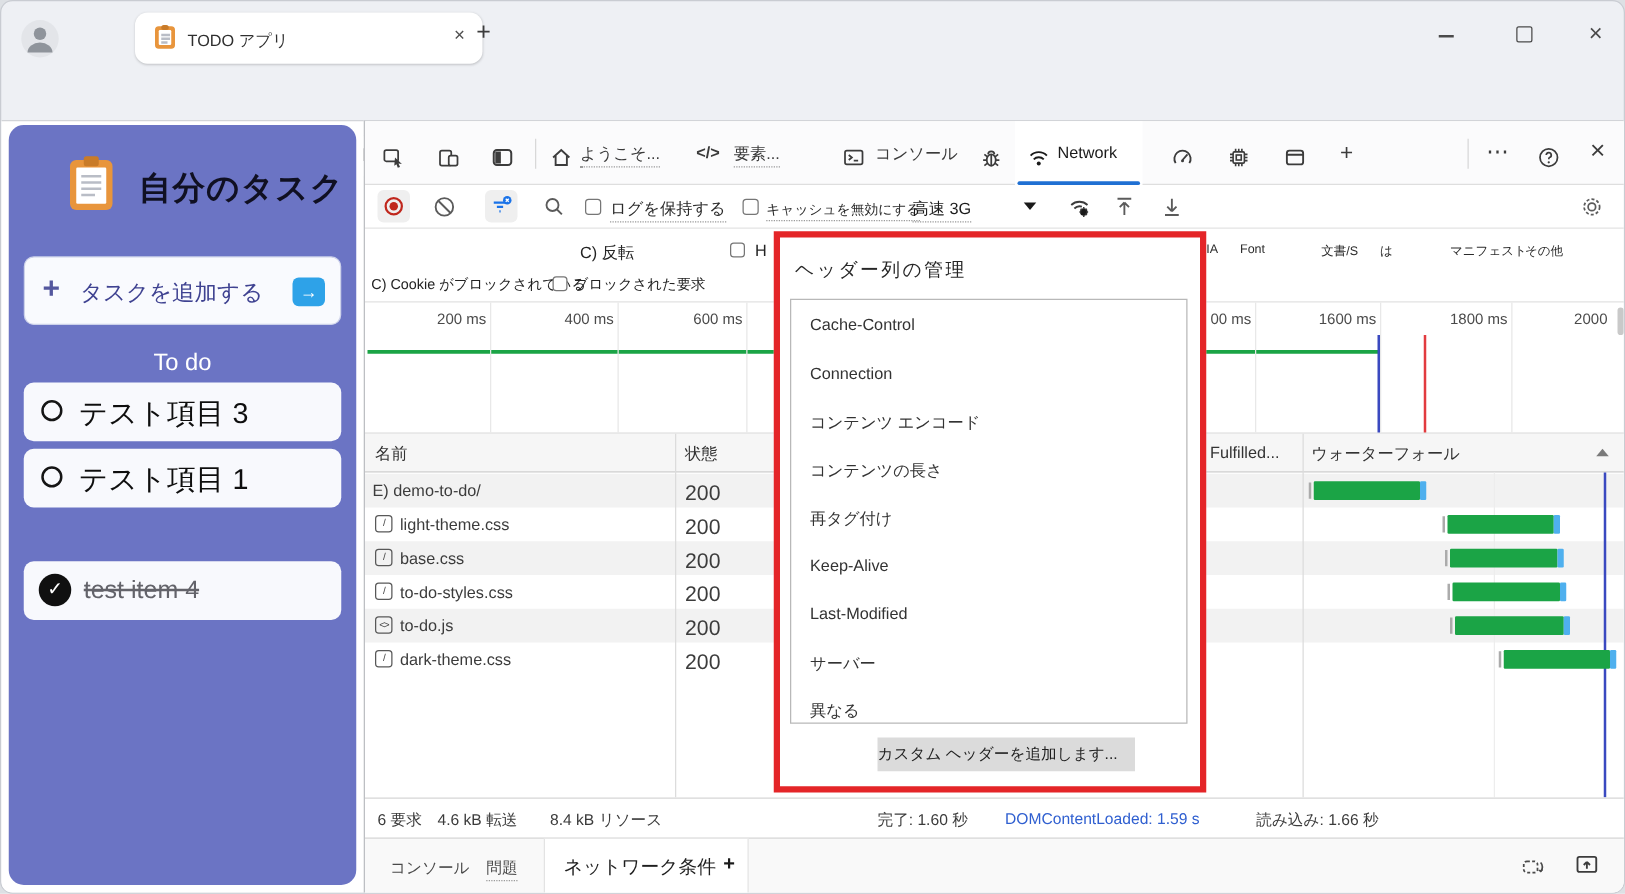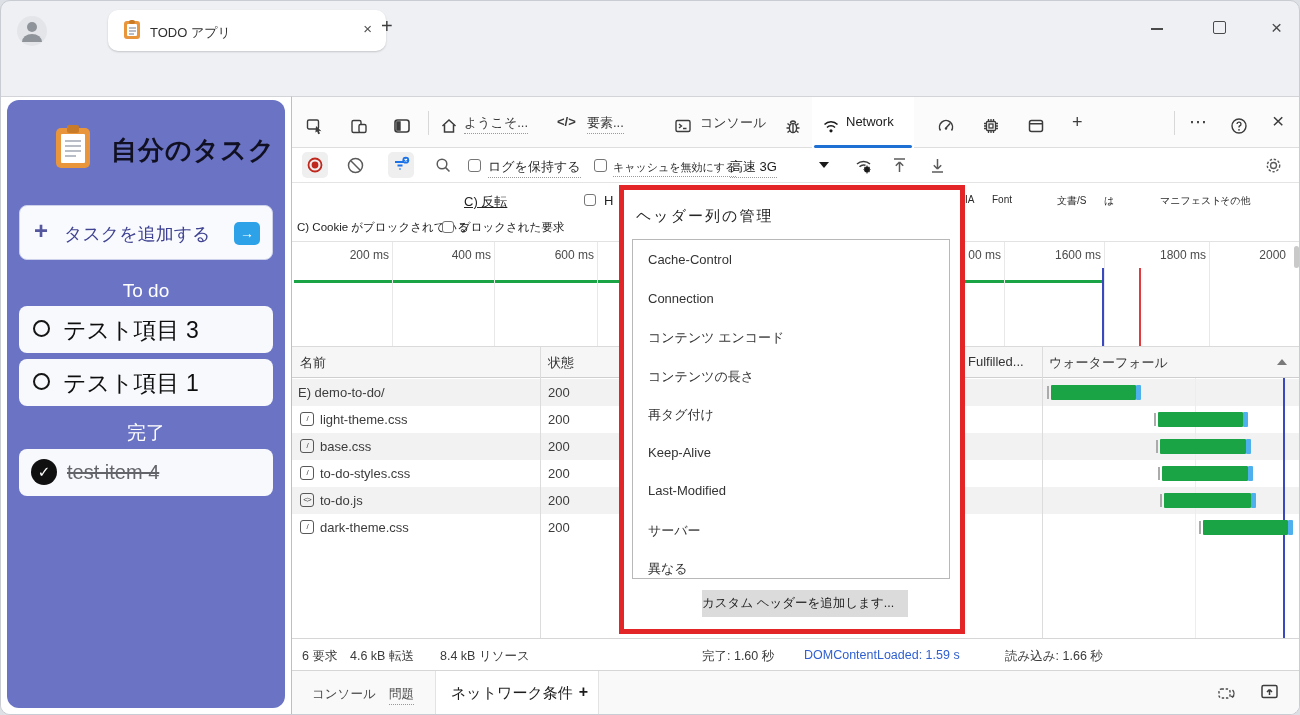--- a/index.html
+++ b/index.html
@@ -60,21 +60,21 @@
   #greenline{position:absolute;left:2px;top:38px;height:3px;}
   .vline{position:absolute;top:26px;width:2px;height:78px;}
   #ovscroll{position:absolute;left:1002px;top:4px;width:5px;height:22px;background:#C9C9C9;border-radius:3px;}
   #thead{position:absolute;left:0;top:250px;width:100%;height:31px;background:#F6F6F6;border-bottom:1px solid #CFCFCF;box-sizing:border-box;}
   .hlabel{position:absolute;top:7px;font-size:13px;color:#333;white-space:nowrap;}
   .sortup{position:absolute;left:985px;top:12px;width:0;height:0;border-left:5px solid transparent;border-right:5px solid transparent;border-bottom:6px solid #7A7A7A;}
   .coldiv{position:absolute;top:250px;height:291px;width:1px;background:#DCDCDC;}
   .nrow{position:absolute;left:0;width:1010px;height:27px;}
   .nrow.alt{background:#F2F2F2;}
   .rname{position:absolute;top:6px;font-size:13px;color:#3C3C3C;white-space:nowrap;}
-  .rstatus{position:absolute;left:256px;top:6px;font-size:13px;color:#3C3C3C;}
+  .rstatus{position:absolute;left:256px;top:6px;font-size:17px;color:#3C3C3C;}
   .ricon{position:absolute;left:8px;top:6px;width:14px;height:14px;border:1.4px solid #585858;border-radius:3px;box-sizing:border-box;font-size:8px;color:#444;text-align:center;line-height:11px;letter-spacing:-1px;}
   .wftick{position:absolute;width:2px;height:13px;background:#ABABAB;}
   .wfbar{position:absolute;height:15px;border-radius:1px;}
   .wfcap{position:absolute;width:5px;height:15px;border-radius:1px;}
   #statusbar{position:absolute;left:0;top:541px;width:100%;height:32px;border-top:1px solid #D6D6D6;background:#fff;box-sizing:border-box;}
   .slabel{position:absolute;top:9px;font-size:12.5px;color:#3B3B3B;white-space:nowrap;}
   #drawer{position:absolute;left:0;top:573px;width:100%;height:47px;border-top:1px solid #D6D6D6;background:#F9F9F9;box-sizing:border-box;}
   .drlabel{position:absolute;top:15px;font-size:12.5px;color:#4A4A4A;white-space:nowrap;}
   #drtab{position:absolute;left:143px;top:0;width:164px;height:46px;background:#fff;border-left:1px solid #E3E3E3;border-right:1px solid #E3E3E3;box-sizing:border-box;}
   #drtab .t{position:absolute;left:15px;top:13px;font-size:15px;color:#1E1E1E;white-space:nowrap;}
@@ -164,21 +164,20 @@
           <div class="card task" style="top: 206px; height: 47px;">
             <div class="ring"></div>
             <div class="tlabel">テスト項目 3</div>
           </div>
           <div class="card task" style="top: 259px; height: 47px;">
             <div class="ring"></div>
             <div class="tlabel">テスト項目 1</div>
           </div>
         </div>
 
-      <div class="sec-head" style="top:320px;">完了</div>
       <div id="done-list">
           <div class="card task-done" style="top: 349px; height: 47px;">
             <div class="chk">✓</div>
             <div class="tlabel">test item 4</div>
           </div>
         </div>
     </div>
   </div>
 
   <div id="devtools">
@@ -332,21 +331,21 @@
       </div>
       <div class="dticon" style="left:972px;top:8px;">
         <svg width="19" height="19" viewBox="0 0 19 19" fill="none" stroke="#5B5B5B" stroke-width="1.4">
             <circle cx="9.5" cy="9.5" r="3"></circle>
             <circle cx="9.5" cy="9.5" r="6.2" stroke-dasharray="2.4 1.7"></circle>
           </svg>
       </div>
     </div>
 
     <div id="filterarea">
-      <span class="flabel" style="left:172px;top:10px;font-size:13px;text-decoration:underline;">C) 反転</span>
+      <span class="flabel" style="left:172px;top:10px;font-size:13px;">C) 反転</span>
       <div class="cbx" style="left:292px;top:11px;width:12px;height:12px;"></div>
       <span class="flabel" style="left:312px;top:10px;font-size:13px;">H</span>
       <span class="flabel" style="left:5px;top:37px;font-size:11.5px;">C) Cookie がブロックされている</span>
       <div class="cbx" style="left:150px;top:38px;width:12px;height:12px;"></div>
       <span class="flabel" style="left:167px;top:37px;font-size:11.5px;">ブロックされた要求</span>
       <div id="frags">
           <div class="frag" style="left: 673px;">IA</div>
           <div class="frag" style="left: 700px;">Font</div>
           <div class="frag" style="left: 765px;">文書/S</div>
           <div class="frag" style="left: 812px;">は</div>

